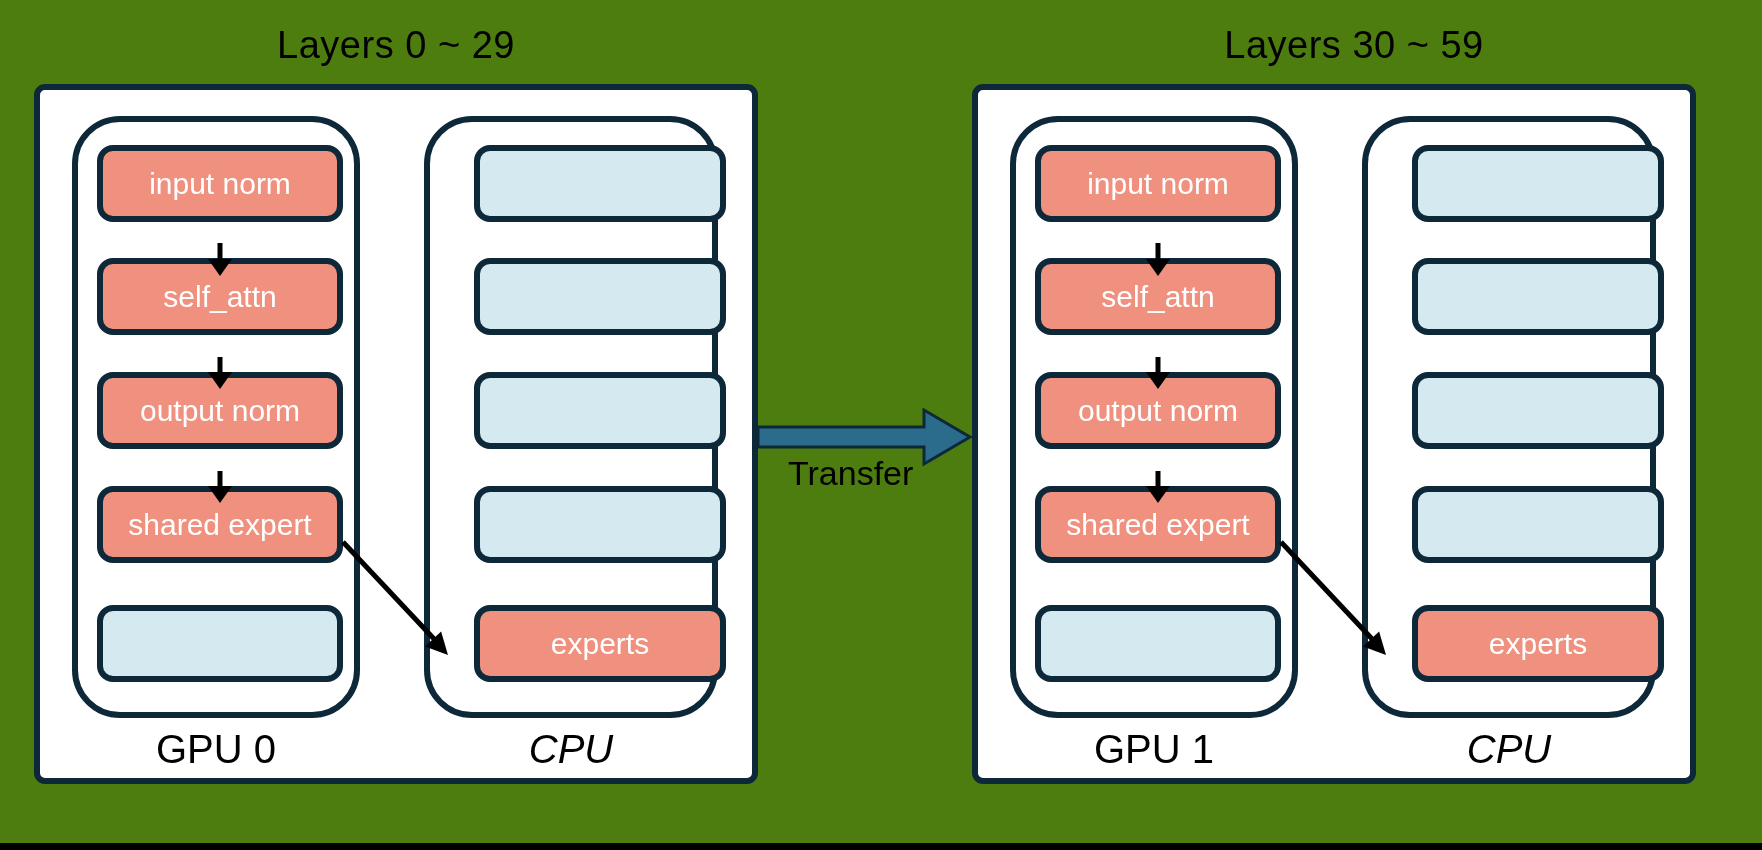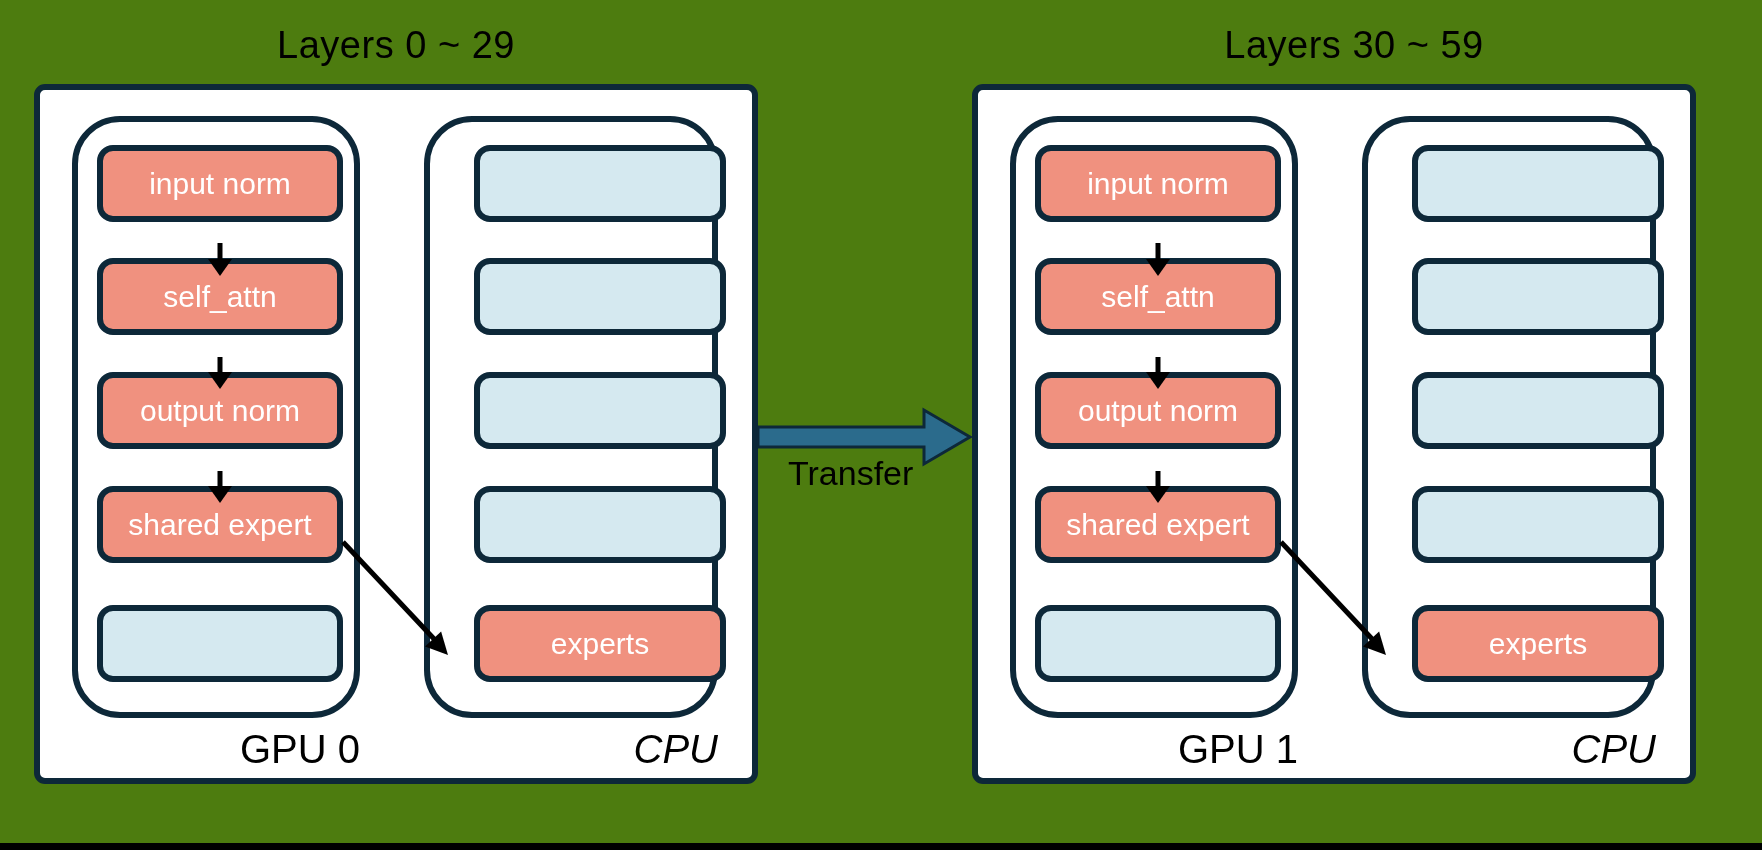--- a/index.html
+++ b/index.html
@@ -27,21 +27,21 @@
     display:flex;align-items:center;justify-content:center;
     font-size:30px;color:var(--module-text);white-space:nowrap;
   }
   .gpu-box{left:57px;width:246px;}
   .cpu-box{left:410px;width:252px;margin-left:24px;}
   .mod{background:var(--module-fill);}
   .ph{background:var(--placeholder-fill);}
   .r1{top:55px}.r2{top:168px}.r3{top:282px}.r4{top:396px}.r5{top:515px}
 
   .dev-label{
-    position:absolute;top:637px;height:50px;text-align:right;
+    position:absolute;top:637px;height:50px;text-align:center;
     font-size:40px;color:var(--label-text);
   }
   .gpu-label{left:32px;width:288px;}
   .cpu-label{left:384px;width:294px;font-style:italic;}
 
   #arrow-layer{position:absolute;left:0;top:0;pointer-events:none;}
   .flow-stem{stroke:var(--flow-arrow);stroke-width:5;fill:none;}
   .flow-head{fill:var(--flow-arrow);stroke:none;}
   .transfer-poly{fill:var(--transfer-arrow-fill);stroke:var(--outline);stroke-width:3;}
 

